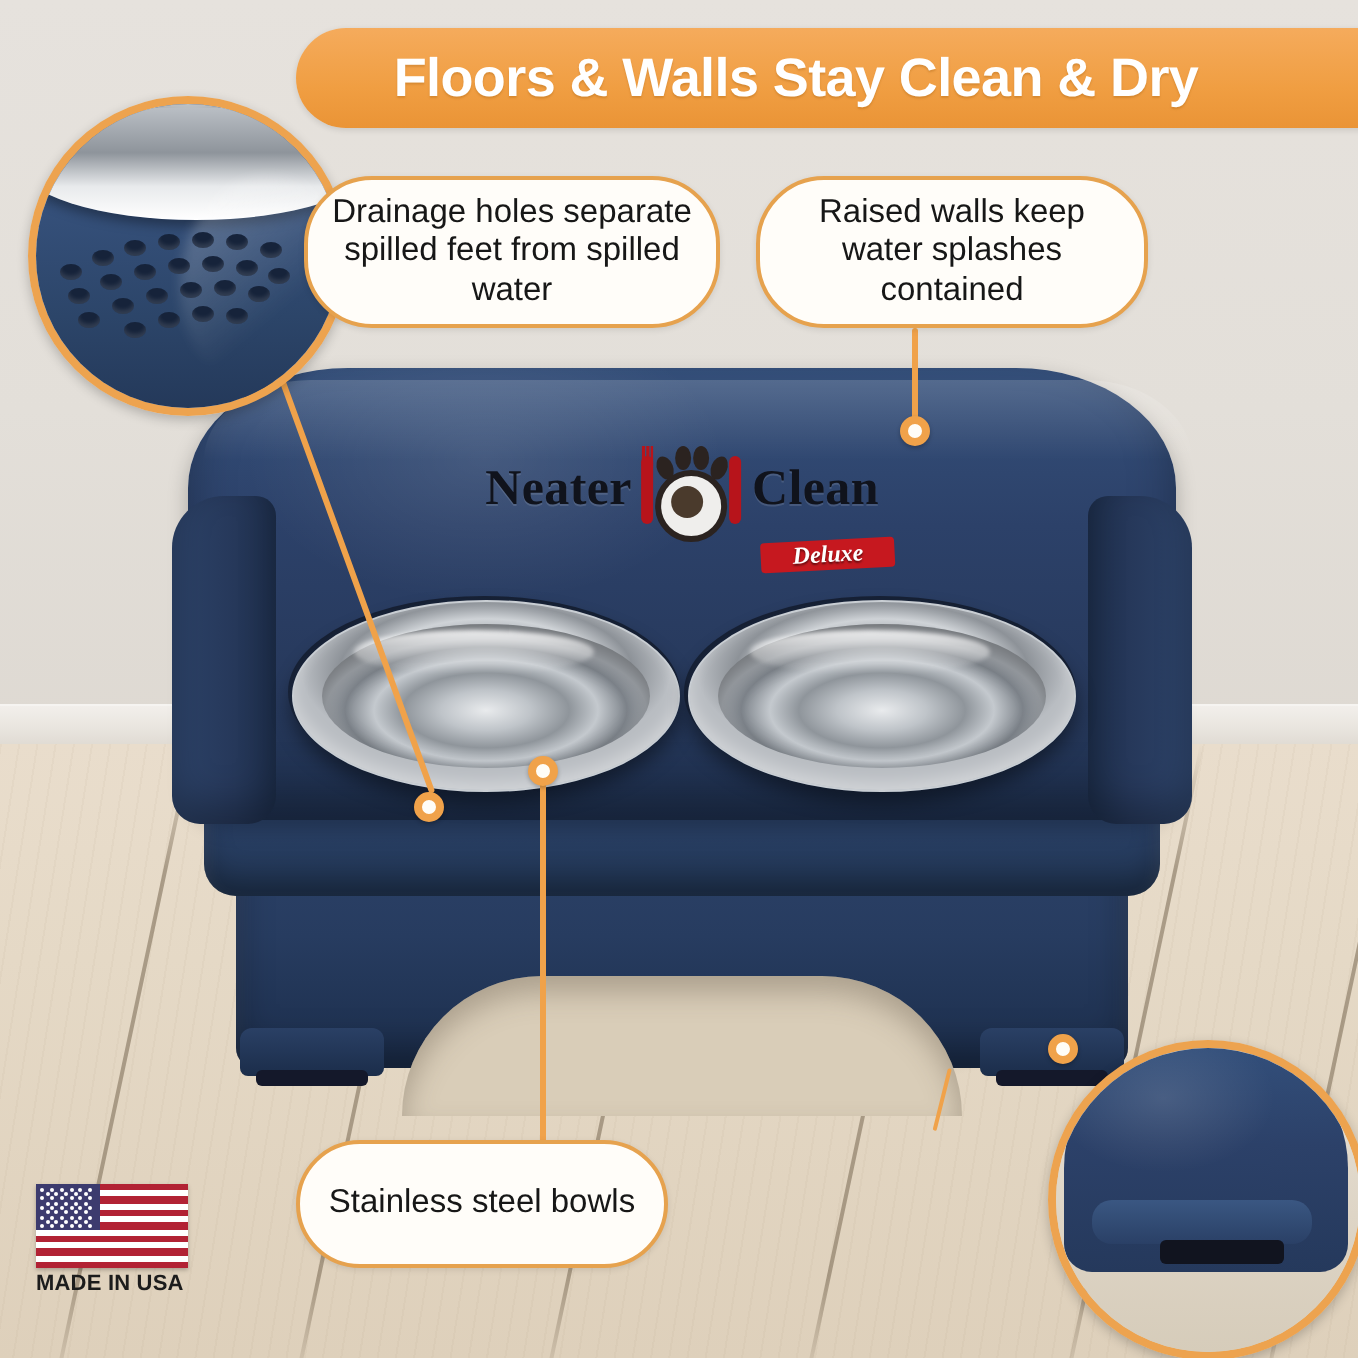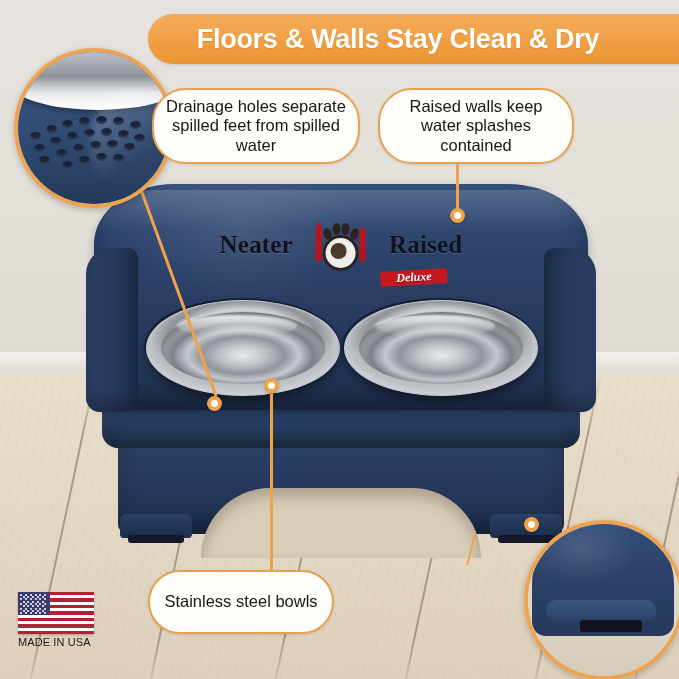--- a/index.html
+++ b/index.html
@@ -126,21 +126,21 @@
   }
   .bowl-gloss{
     position:absolute;left:30px;top:14px;width:120px;height:22px;border-radius:50%;
     background:linear-gradient(180deg,rgba(255,255,255,.85),rgba(255,255,255,0));
     filter:blur(1px);
   }
 
   
   .brand{
     position:absolute;left:50%;top:46px;transform:translateX(-50%);
-    display:flex;align-items:center;gap:21px;white-space:nowrap;
+    display:flex;align-items:center;gap:3px;white-space:nowrap;
   }
   .brand-word{
     font-family:"Liberation Serif", serif;font-size:25px;font-weight:700;
     color:#10131c;letter-spacing:.2px;
     text-shadow:0 1px 0 rgba(255,255,255,.12);
   }
   .brand-mark{position:relative;width:54px;height:42px;}
   .paw{position:absolute;left:50%;top:-1px;transform:translateX(-50%);width:36px;height:15px;}
   .toe{position:absolute;width:8px;height:12px;border-radius:50%;background:#2b2320;}
   .plate{
@@ -258,21 +258,21 @@
   }
 
   
   #made-usa{position:absolute;left:18px;top:592px;width:88px;height:62px;}
   .flag{position:relative;width:76px;height:42px;background:#ffffff;box-shadow:0 1px 2px rgba(0,0,0,.25);}
   .stripe{position:absolute;left:0;width:76px;height:3.23px;background:#b22234;}
   .canton{position:absolute;left:0;top:0;width:32px;height:22.6px;background:#3c3b6e;}
   .star{position:absolute;width:2px;height:2px;background:#fff;border-radius:50%;}
   #usa-label{
     position:absolute;left:0;top:44px;width:82px;
-    font-size:11px;font-weight:400;color:#1c1c1c;letter-spacing:.1px;
+    font-size:11px;font-weight:700;color:#1c1c1c;letter-spacing:.1px;
   }
 </style>
 </head>
 <body>
 
 <div id="stage">
 
   <div class="wall"></div>
   <div class="wall-shadow"></div>
   <div class="baseboard"></div>
@@ -314,21 +314,21 @@
         <span class="paw">
           <span class="toe" style="left:1px;top:5px;transform:rotate(-22deg);"></span>
           <span class="toe" style="left:10px;top:0px;"></span>
           <span class="toe" style="left:19px;top:0px;"></span>
           <span class="toe" style="left:28px;top:5px;transform:rotate(22deg);"></span>
         </span>
         <span class="utensil fork"></span>
         <span class="plate"></span>
         <span class="utensil knife"></span>
       </span>
-      <span class="brand-word">Raised</span>
+      <span class="brand-word">Clean</span>
     </div>
     <div class="deluxe-wrap" style="left:268px;top:68px;">
       <span class="deluxe">Deluxe</span>
     </div>
 
     <div class="well l"></div>
     <div class="well r"></div>
     <div class="bowl l">
       <div class="bowl-inner"></div>
       <div class="bowl-gloss"></div>

